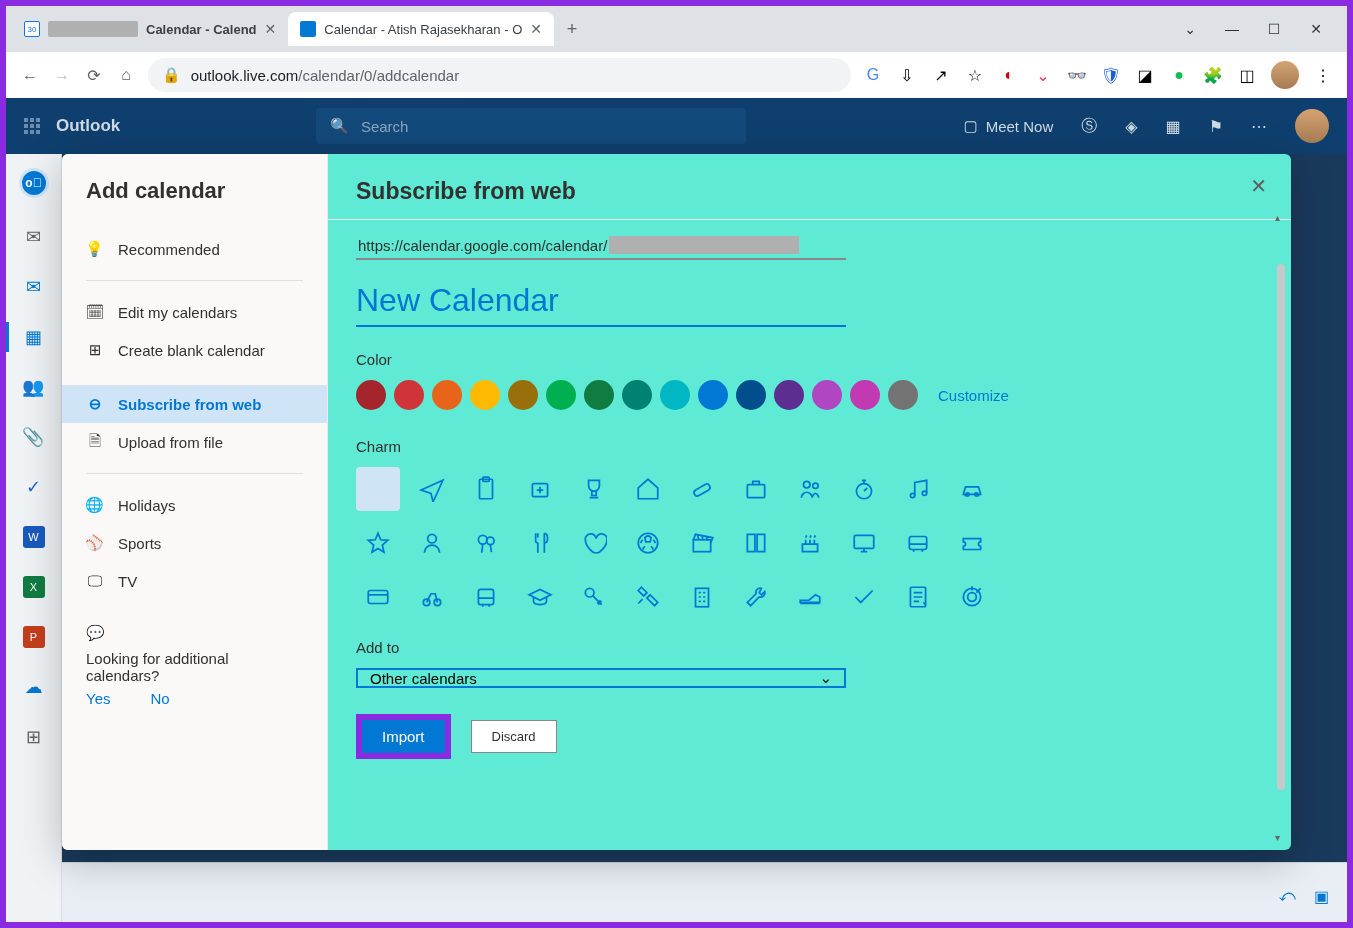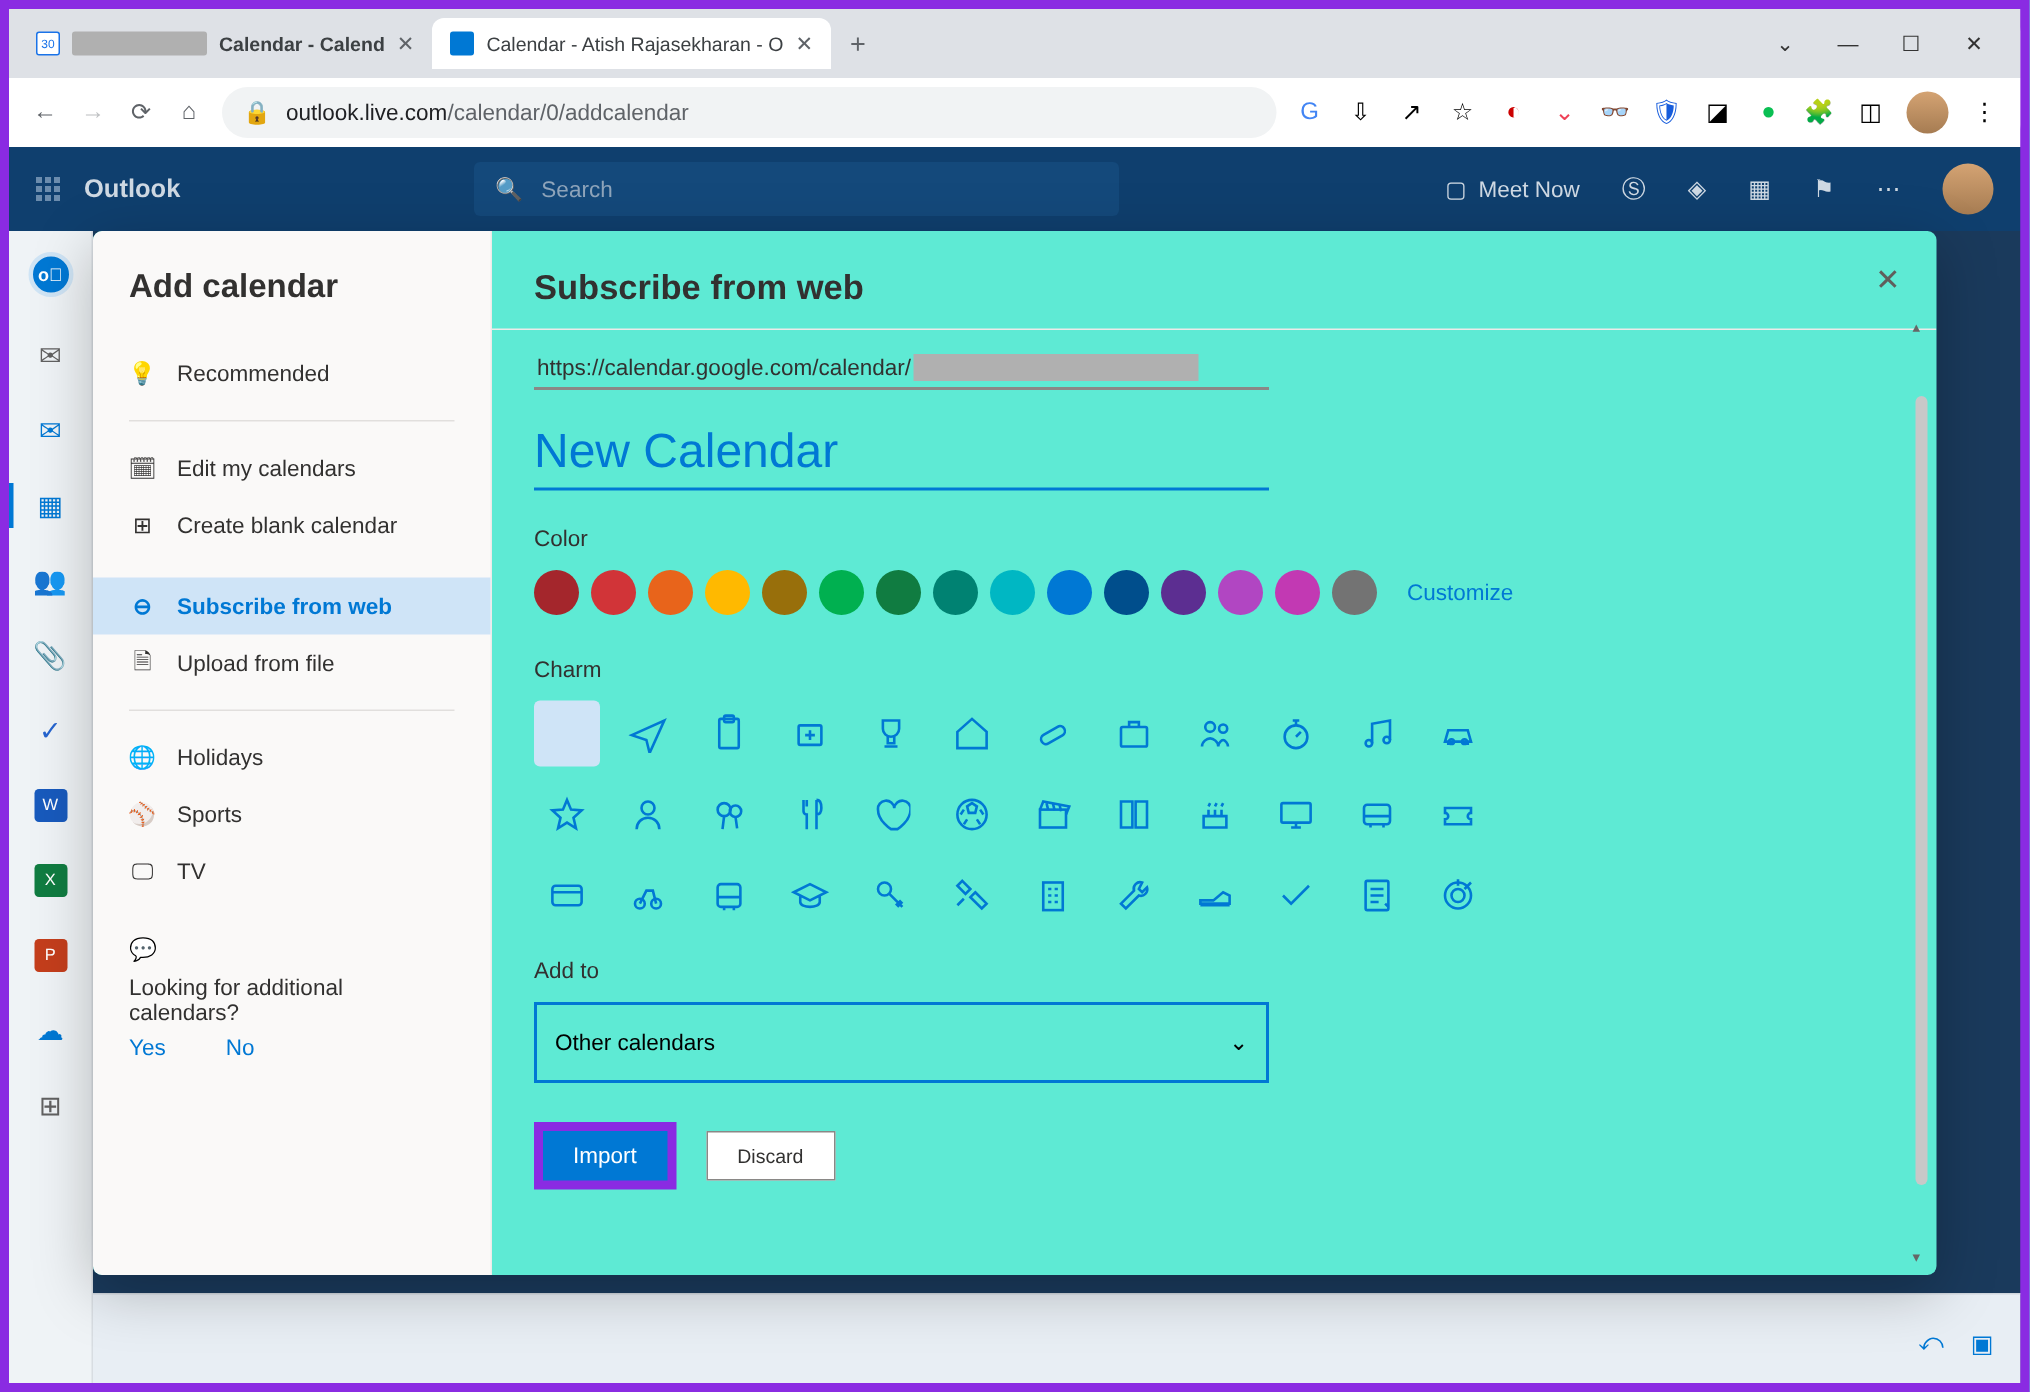--- a/index.html
+++ b/index.html
@@ -197,21 +197,21 @@
 .color-dot { width: 30px; height: 30px; border-radius: 50%; cursor:pointer; }
 .customize { color:#0078d4; font-size: 15px; margin-left: 12px; cursor:pointer; }
 
 .charm-grid { display:grid; grid-template-columns: repeat(12, 44px); gap: 10px 10px; margin-bottom: 20px; }
 .charm { width:44px; height:44px; display:flex; align-items:center; justify-content:center; color:#0078d4; cursor:pointer; border-radius:4px; }
 .charm.selected { background:#cfe4f7; }
 .charm svg { width: 26px; height: 26px; stroke: currentColor; fill: none; stroke-width: 1.6; }
 
 .addto-select {
   width: 490px;
-  height: 54px;
+  height: 20px;
   border: 2px solid #0078d4;
   padding: 0 12px;
   font-size: 15px;
   display:flex; align-items:center; justify-content:space-between;
   margin-bottom: 26px;
   cursor:pointer;
 }
 
 .action-row { display:flex; gap:20px; align-items:center; }
 .btn-import-wrap { background:#8a2be2; padding:6px; }

